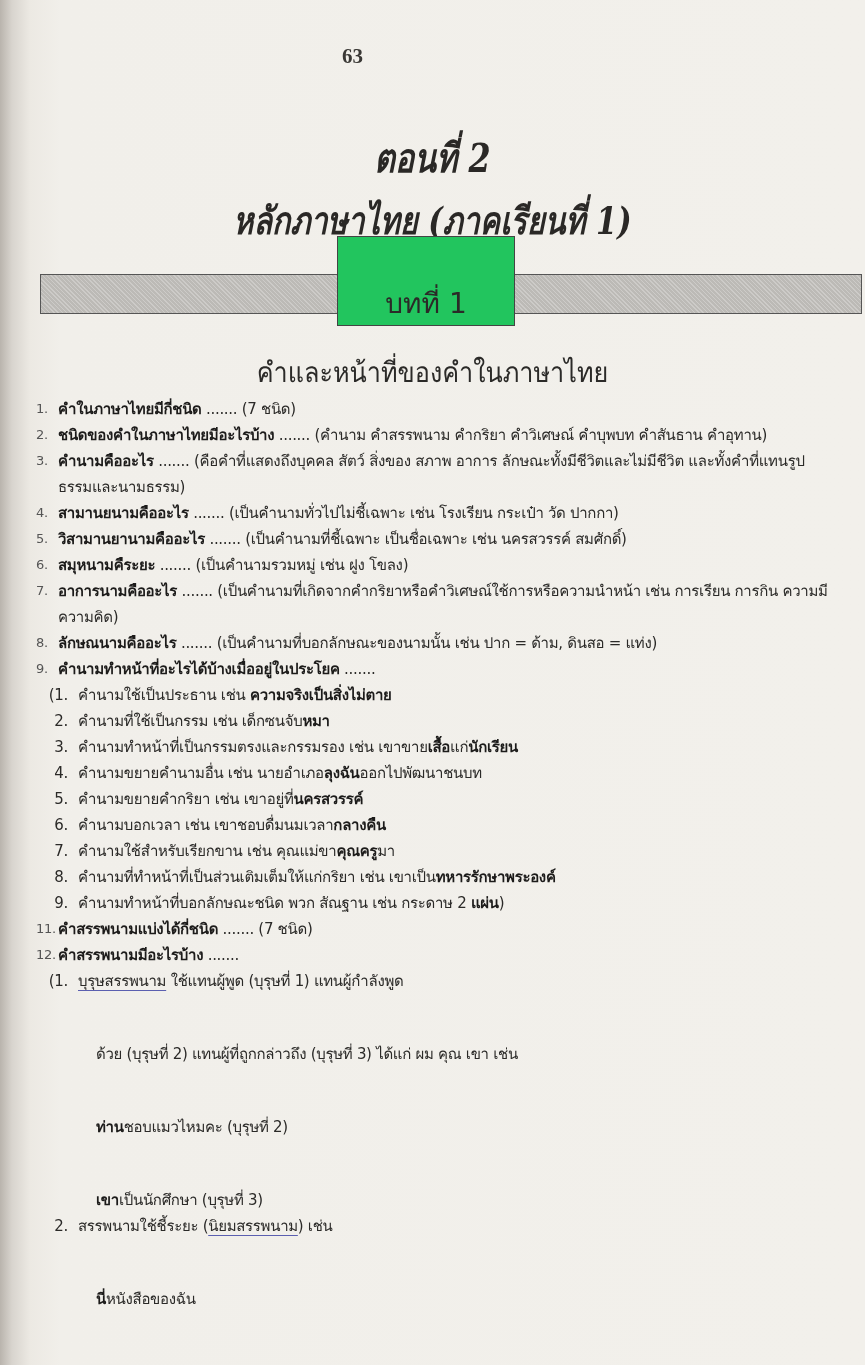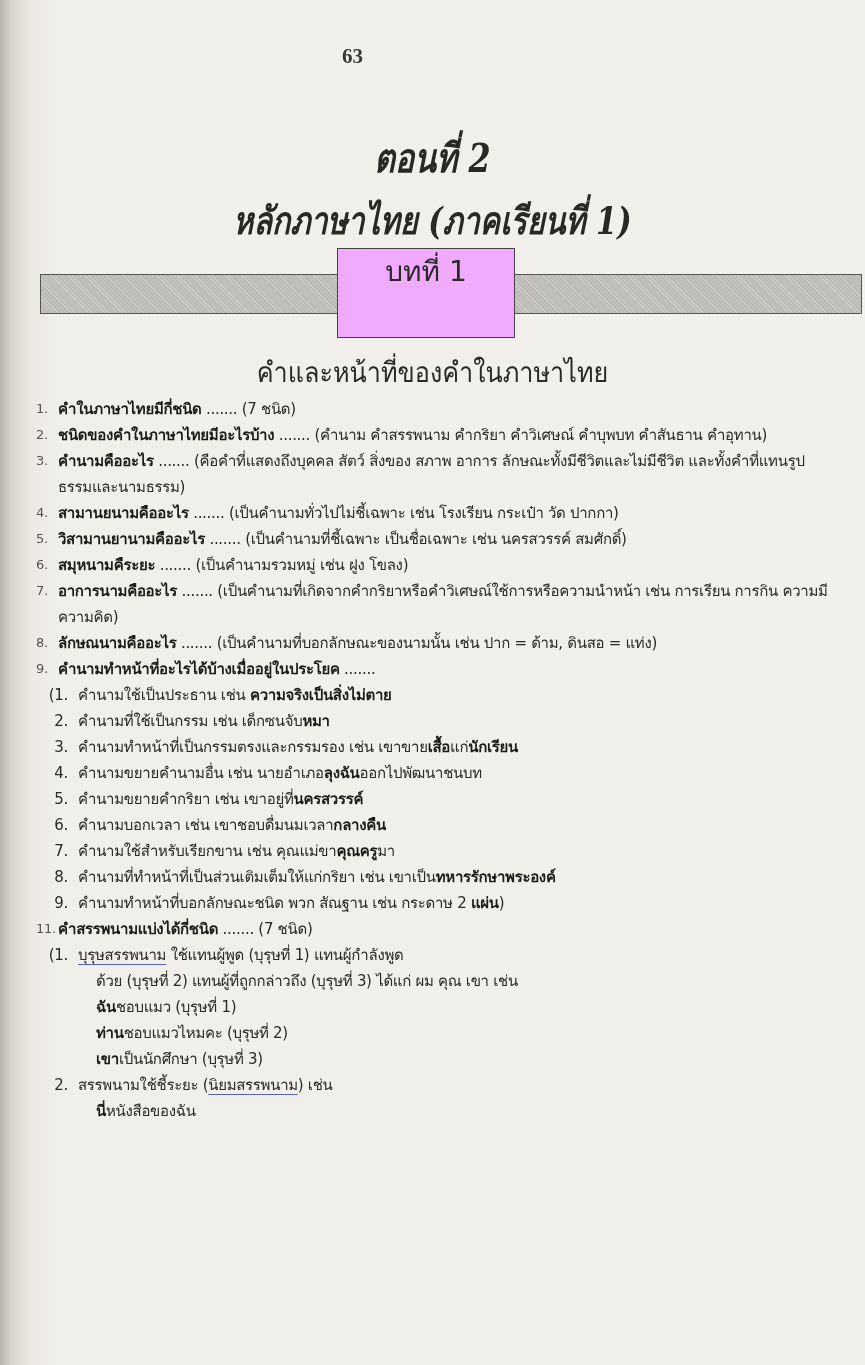--- a/index.html
+++ b/index.html
@@ -24,43 +24,43 @@
     font-family: "DejaVu Serif", serif; font-style:italic; font-weight:bold; font-size:38px; color:#2a2826;
     transform: scaleX(0.8);
   }
   .banner-bar {
     position:absolute; top:274px; left:40px; width:820px; height:38px;
     border:1.5px solid #555;
     background-color:#bcbab6;
     background-image: repeating-linear-gradient(45deg, rgba(255,255,255,0.25) 0 1px, transparent 1px 3px);
   }
   .chapter-box {
-    position:absolute; top:248px; left:337px; width:176px; height:88px;
-    border:1.5px solid #444; background:#f0abfc;
-    display:flex; align-items:flex-start; justify-content:center;
+    position:absolute; top:236px; left:337px; width:176px; height:88px;
+    border:1.5px solid #444; background:#22c55e;
+    display:flex; align-items:flex-end; justify-content:center;
   }
   .chapter-box span { font-family:"DejaVu Sans", sans-serif; font-size:28px; color:#2b2a28; }
   .section-heading {
     position:absolute; top:350px; left:0; width:865px; text-align:center;
     font-family:"DejaVu Sans", sans-serif; font-size:28px; color:#2b2a28;
     transform: scaleX(0.9);
   }
   .content {
     position:absolute; top:396px; left:36px; width:800px;
     font-family:"DejaVu Sans", sans-serif; font-size:15px; line-height:26px;
     letter-spacing:-0.3px;
   }
   .q { display:flex; }
   .q .num { width:22px; flex:none; font-size:13px; color:#555; }
   .q .body { flex:1; }
   .q b, .sub b, .ex b { font-weight:bold; color:#1c1b1a; }
   .sub { display:flex; margin-left:8px; }
   .sub .num { width:34px; flex:none; text-align:right; padding-right:10px; box-sizing:border-box; }
   .sub .body { flex:1; }
-  .ex { margin-left:60px; }
+  .ex { margin-left:60px;margin-top:47px; }
   .ul-mark { text-decoration: underline; text-decoration-color:#5b5fb0; text-underline-offset:4px; }
 </style>
 </head>
 <body>
 
 <div class="page-number">63</div>
 <div class="part-title">ตอนที่ 2</div>
 <div class="subject-title">หลักภาษาไทย (ภาคเรียนที่ 1)</div>
 
 <div class="banner-bar"></div>
@@ -143,27 +143,30 @@
     </div>
   <div class="sub">
       <span class="num">9.</span>
       <span class="body"><span>คำนามทำหน้าที่บอกลักษณะชนิด พวก สัณฐาน เช่น กระดาษ 2 </span><b>แผ่น</b><span>)</span></span>
     </div>
 
   <div class="q">
       <span class="num">11.</span>
       <span class="body"><b>คำสรรพนามแบ่งได้กี่ชนิด</b><span> ....... </span><span>(7 ชนิด)</span></span>
     </div>
+  <div class="q">
+      <span class="num">12.</span>
+      <span class="body"><b>คำสรรพนามมีอะไรบ้าง</b><span> .......</span></span>
+    </div>
 
   <div class="sub">
       <span class="num">(1.</span>
       <span class="body"><span class="ul-mark">บุรุษสรรพนาม</span><span> ใช้แทนผู้พูด (บุรุษที่ 1) แทนผู้กำลังพูด</span></span>
     </div>
   <div class="ex">ด้วย (บุรุษที่ 2) แทนผู้ที่ถูกกล่าวถึง (บุรุษที่ 3) ได้แก่ ผม คุณ เขา เช่น</div>
-  <div class="ex"><b>ฉัน</b><span>ชอบแมว (บุรุษที่ 1)</span></div>
   <div class="ex"><b>ท่าน</b><span>ชอบแมวไหมคะ (บุรุษที่ 2)</span></div>
   <div class="ex"><b>เขา</b><span>เป็นนักศึกษา (บุรุษที่ 3)</span></div>
 
   <div class="sub">
       <span class="num">2.</span>
       <span class="body"><span>สรรพนามใช้ชี้ระยะ (</span><span class="ul-mark">นิยมสรรพนาม</span><span>) เช่น</span></span>
     </div>
   <div class="ex"><b>นี่</b><span>หนังสือของฉัน</span></div>
 </div>
 

